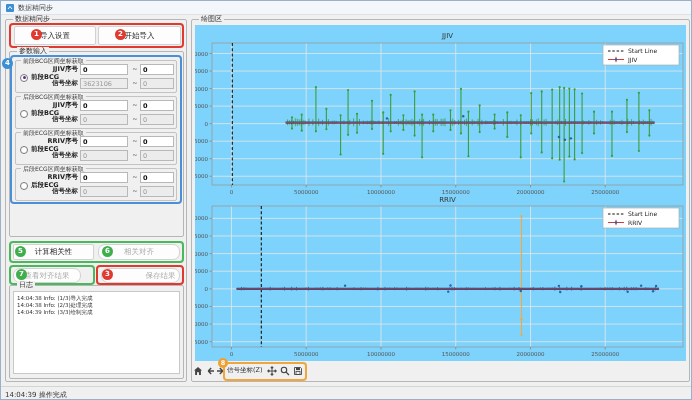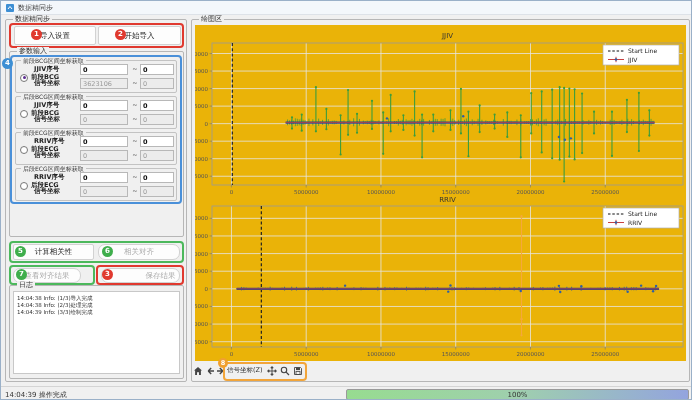--- a/index.html
+++ b/index.html
@@ -29,35 +29,35 @@
   
   .btn { position:absolute; background:#fdfdfd; border:1px solid #d2d2d2; border-radius:2px; font-size:7.5px; color:#222; display:flex; align-items:center; justify-content:center; white-space:nowrap; }
   .btn.disabled { color:#aaaaaa;border-radius:7px; }
 
   
   .subgroup { position:absolute; left:14px; width:162px; height:33px; border:1px solid #c3c3c3; border-radius:2px; }
   .sgtitle { position:absolute; top:-4px; left:5px; background:#f0f0f0; padding:0 2px; font-size:6px; line-height:8px; color:#333; white-space:nowrap; }
   .radio { position:absolute; left:4px; top:12px; display:flex; align-items:center; gap:3px; font-size:6.5px; font-weight:bold; color:#222;justify-content:center; }
   .radio .dot { width:8px; height:8px; border:1px solid #777; border-radius:50%; background:#fff; position:relative; flex:none; }
   .radio.sel .dot::after { content:''; position:absolute; inset:1.5px; border-radius:50%; background:#5c2d91; }
-  .flabel { position:absolute; left:18px; width:44px; text-align:left; font-size:6.5px; font-weight:bold; color:#222; line-height:11px; }
+  .flabel { position:absolute; left:18px; width:44px; text-align:right; font-size:6.5px; font-weight:bold; color:#222; line-height:11px; }
   .tilde { position:absolute; left:115px; width:8px; text-align:center; font-size:6.5px; color:#444; line-height:11px; }
   .field { position:absolute; height:11px; background:#fff; border:1px solid #b8b8b8; font-size:6.5px; font-weight:bold; color:#111; padding:0 2px; }
   .field.f1 { left:64px; width:48px; }
   .field.f2 { left:124px; width:34px; }
   .field.disabled { background:#ececec; color:#9a9a9a; font-weight:normal; }
   .rowa { top:3px; } .rowb { top:17px; }
   .la { top:3px; } .lb { top:17px; }
 
   
   .logbox { position:absolute; background:#fff; border:1px solid #c8c8c8; overflow:hidden; }
   .logline { font-size:5.5px; color:#333; line-height:7px; padding-left:3px; white-space:nowrap; }
 
   
-  .canvas { position:absolute; left:194px; top:24px; width:491px; height:336px; background:#eab308; }
+  .canvas { position:absolute; left:194px; top:24px; width:491px; height:336px; background:#7dd3fc; }
   .toolbar-icon { position:absolute; width:10px; height:10px; cursor:pointer; }
   .range-btn { position:absolute; left:226px; top:365px; font-size:6.5px; color:#333; white-space:nowrap; cursor:pointer; }
 
   
   .statusbar { position:absolute; left:0; top:385px; width:692px; height:15px; background:#f0f0f0; border-top:1px solid #d4d4d4; }
   .status-text { position:absolute; left:4px; top:3px; font-size:7px; color:#333; white-space:nowrap; }
   .progress { position:absolute; left:345px; top:2px; width:343px; height:11px; border:1px solid #9a9a9a; border-radius:2px; background:linear-gradient(90deg,#97dc90,#9fcfae,#93a4de); display:flex; align-items:center; justify-content:center; }
   .progress span { font-size:7px; color:#333; }
 </style>
 </head>
@@ -747,16 +747,13 @@
     <path d="M6.1 6.1 L9 9" stroke="#444" stroke-width="1.3"></path>
   </svg>
 <svg class="toolbar-icon" style="left:292px; top:365px;" viewBox="0 0 10 10">
     <path d="M1.5 1.5 H7.5 L8.5 2.5 V8.5 H1.5 Z" stroke="#444" stroke-width="0.9" fill="none"></path>
     <rect x="3" y="1.7" width="4" height="2.4" fill="#444"></rect>
     <rect x="3" y="5.4" width="4" height="3" stroke="#444" stroke-width="0.8" fill="none"></rect>
   </svg>
 
 <div class="statusbar">
   <span class="status-text">14:04:39 操作完成</span>
-  <div class="progress">
-    <span>100%</span>
-  </div>
 </div>
 
 </body></html>

